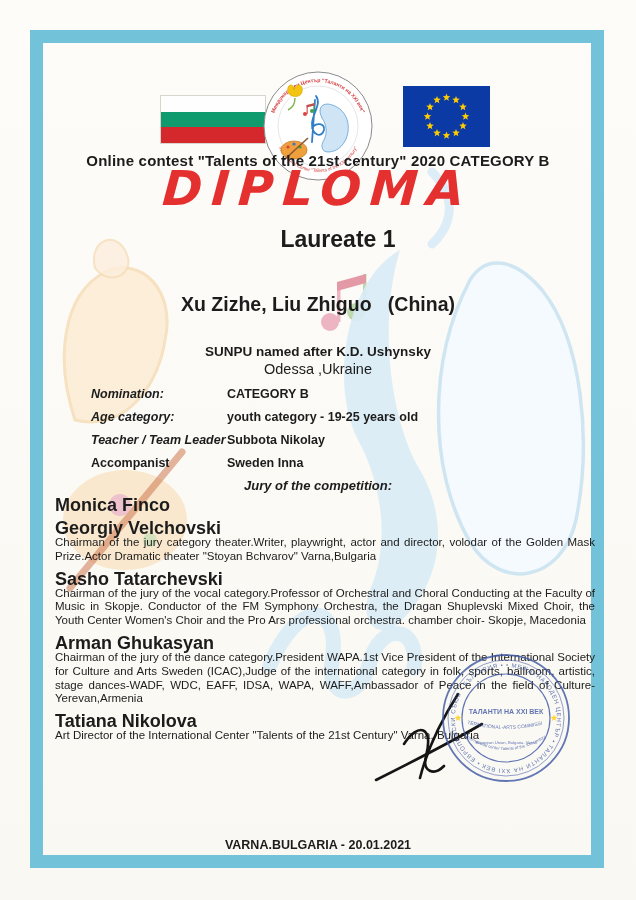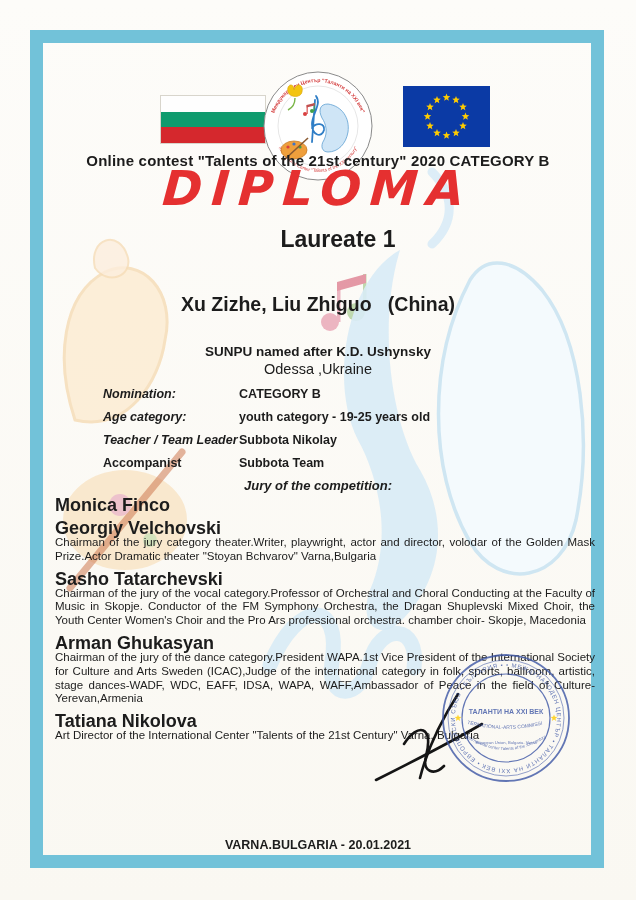--- a/index.html
+++ b/index.html
@@ -23,21 +23,21 @@
   
   .contest{top:152px;font-size:15px;font-weight:bold;letter-spacing:.2px;}
   .diploma{top:160px;font-size:48px;font-weight:800;font-style:italic;color:#e53030;
            letter-spacing:9px;font-family:"DejaVu Sans",sans-serif;transform:skewX(-4deg);}
   .rank{top:226px;font-size:23px;font-weight:bold;padding-left:20px;}
   .awarded{top:259px;font-size:15.5px;font-weight:bold;color:#2424c0;letter-spacing:.4px;}
   .recipient{top:293px;font-size:19.5px;font-weight:bold;white-space:pre;}
   .institution{top:344px;font-size:13.5px;font-weight:bold;}
   .location{top:361px;font-size:14.5px;}
   
-  .details{left:16px;top:387px;width:611px;}
+  .details{left:4px;top:387px;width:611px;}
   .detail-row{position:relative;height:23px;}
   .detail-row .lbl{position:absolute;left:87px;font-size:12.5px;font-weight:bold;}
   .detail-row.it .lbl{font-style:italic;}
   .detail-row .val{position:absolute;left:223px;font-size:12.5px;font-weight:bold;}
   .jury-head{top:478px;font-size:13px;font-weight:bold;font-style:italic;}
   
   .jury{left:55px;top:497px;width:540px;}
   .jury-member{margin-bottom:7px;}
   .jury-member .name{font-size:18px;font-weight:bold;line-height:16px;}
   .jury-member .desc{font-size:11.5px;line-height:13.8px;text-align:justify;}
@@ -151,21 +151,21 @@
     <div class="detail-row it">
       <span class="lbl">Age category:</span>
       <span class="val">youth category - 19-25 years old</span>
     </div>
     <div class="detail-row it">
       <span class="lbl">Teacher / Team Leader</span>
       <span class="val">Subbota Nikolay</span>
     </div>
     <div class="detail-row">
       <span class="lbl">Accompanist</span>
-      <span class="val">Subbota Team</span>
+      <span class="val">Sweden Inna</span>
     </div>
   </div>
 
   <div class="abs ctr jury-head">Jury of the competition:</div>
 
   <div class="abs jury">
     <div class="jury-member">
       <div class="name">Monica Finco</div>
     </div>
     <div class="jury-member">

